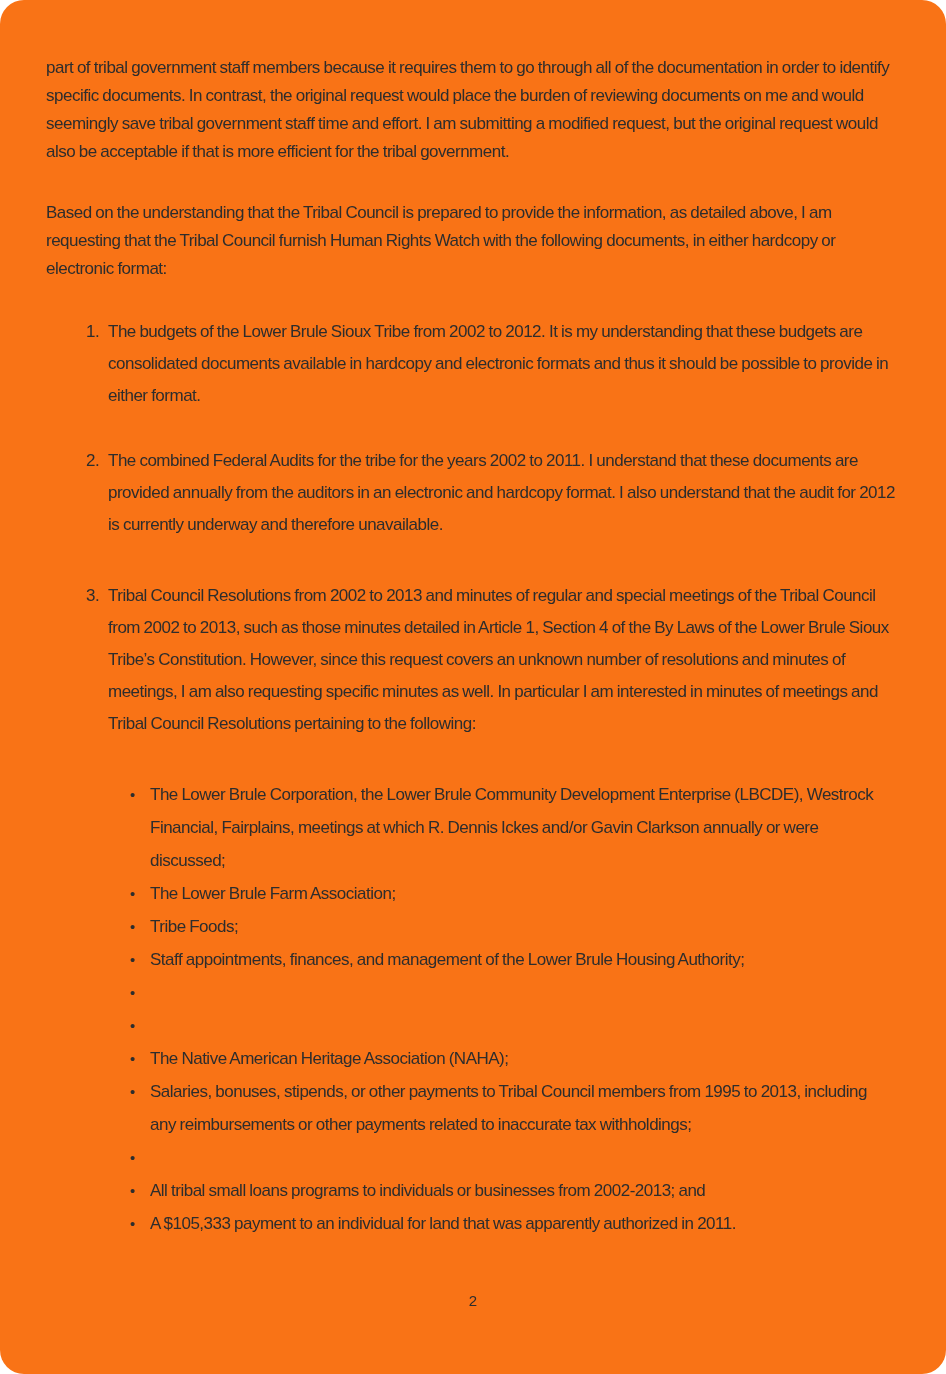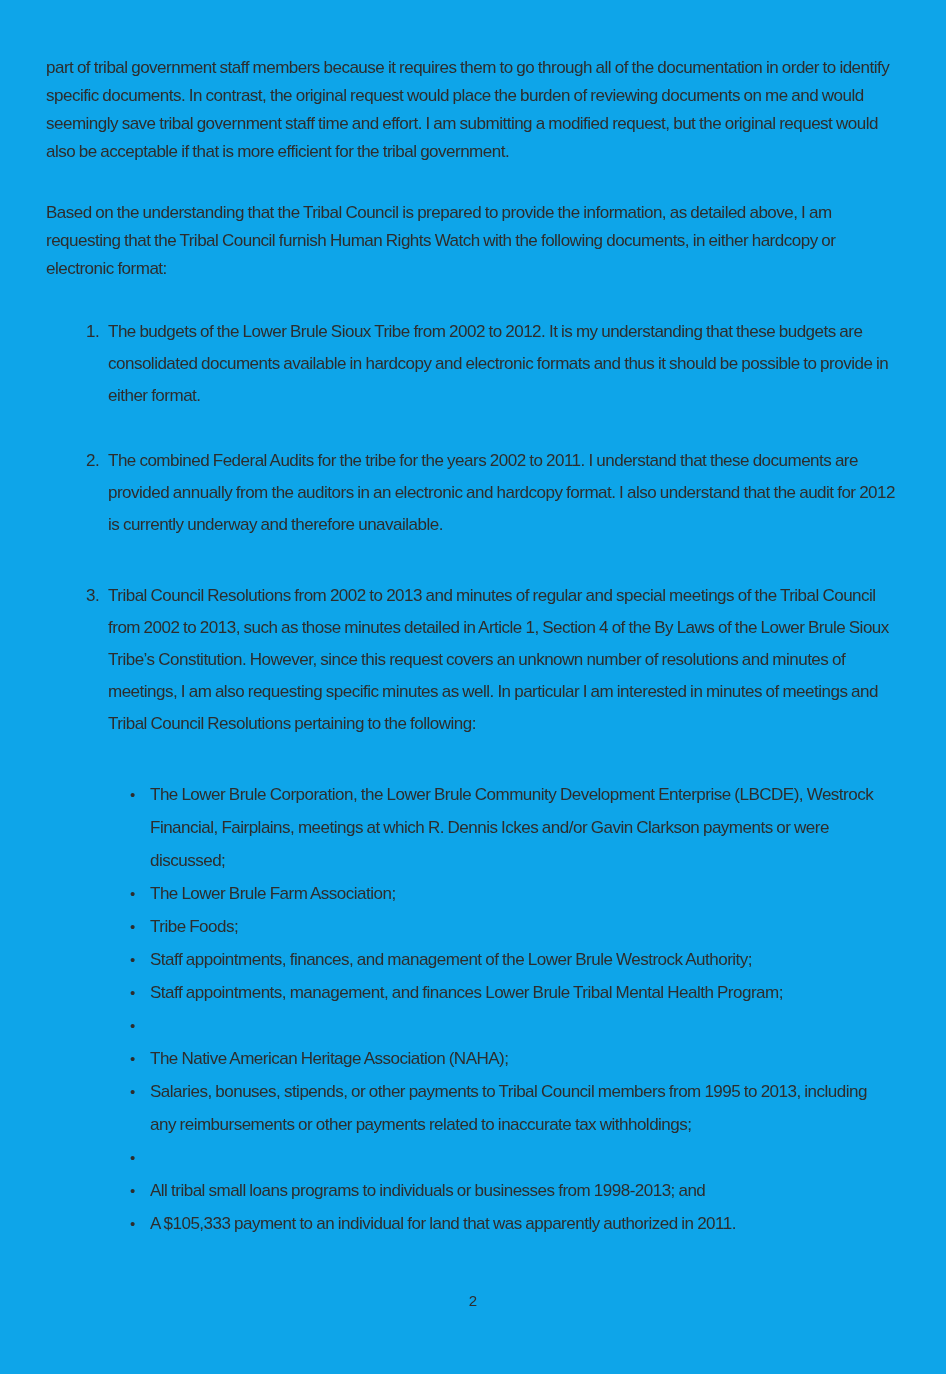--- a/index.html
+++ b/index.html
@@ -4,24 +4,25 @@
 <style>
   html, body {
     margin: 0;
     padding: 0;
     background: #ffffff;
   }
   .sheet {
     position: relative;
     width: 946px;
     height: 1374px;
-    background: #0ea5e9;
+    background: #f97316;
     overflow: hidden;
     font-family: "Liberation Sans", sans-serif;
     color: #2d2d2d;
+    border-radius: 24px;
   }
   .content {
     position: absolute;
     left: 46px;
     top: 0;
     width: 854px;
     padding-top: 54px;
     letter-spacing: -0.5px;
     word-spacing: -0.6px;
   }
@@ -103,55 +104,54 @@
       </li>
       <li class="gap-lg">
         <span class="num">3.</span>
         <span class="itemtext">Tribal Council Resolutions from 2002 to 2013 and minutes of regular and special meetings of the Tribal Council from 2002 to 2013, such as those minutes detailed in Article 1, Section 4 of the By Laws of the Lower Brule Sioux Tribe’s Constitution. However, since this request covers an unknown number of resolutions and minutes of meetings, I am also requesting specific minutes as well. In particular I am interested in minutes of meetings and Tribal Council Resolutions pertaining to the following:</span>
       </li>
     </ol>
 
     <ul class="bullets">
       <li>
         <span class="bdot">•</span>
-        <span class="btext">The Lower Brule Corporation, the Lower Brule Community Development Enterprise (LBCDE), Westrock Financial, Fairplains, meetings at which R. Dennis Ickes and/or Gavin Clarkson payments or were discussed;</span>
+        <span class="btext">The Lower Brule Corporation, the Lower Brule Community Development Enterprise (LBCDE), Westrock Financial, Fairplains, meetings at which R. Dennis Ickes and/or Gavin Clarkson annually or were discussed;</span>
       </li>
       <li>
         <span class="bdot">•</span>
         <span class="btext">The Lower Brule Farm Association;</span>
       </li>
       <li>
         <span class="bdot">•</span>
         <span class="btext">Tribe Foods;</span>
       </li>
       <li>
         <span class="bdot">•</span>
-        <span class="btext">Staff appointments, finances, and management of the Lower Brule Westrock Authority;</span>
+        <span class="btext">Staff appointments, finances, and management of the Lower Brule Housing Authority;</span>
       </li>
       <li>
         <span class="bdot">•</span>
-        <span class="btext">Staff appointments, management, and finances Lower Brule Tribal Mental Health Program;</span>
       </li>
       <li>
         <span class="bdot">•</span>
       </li>
       <li>
         <span class="bdot">•</span>
         <span class="btext">The Native American Heritage Association (NAHA);</span>
       </li>
       <li>
         <span class="bdot">•</span>
         <span class="btext">Salaries, bonuses, stipends, or other payments to Tribal Council members from 1995 to 2013, including any reimbursements or other payments related to inaccurate tax withholdings;</span>
       </li>
       <li>
         <span class="bdot">•</span>
       </li>
       <li>
         <span class="bdot">•</span>
-        <span class="btext">All tribal small loans programs to individuals or businesses from 1998-2013; and</span>
+        <span class="btext">All tribal small loans programs to individuals or businesses from 2002-2013; and</span>
       </li>
       <li>
         <span class="bdot">•</span>
         <span class="btext">A $105,333 payment to an individual for land that was apparently authorized in 2011.</span>
       </li>
     </ul>
 
   </div>
 
   <div class="pagenum">2</div>

